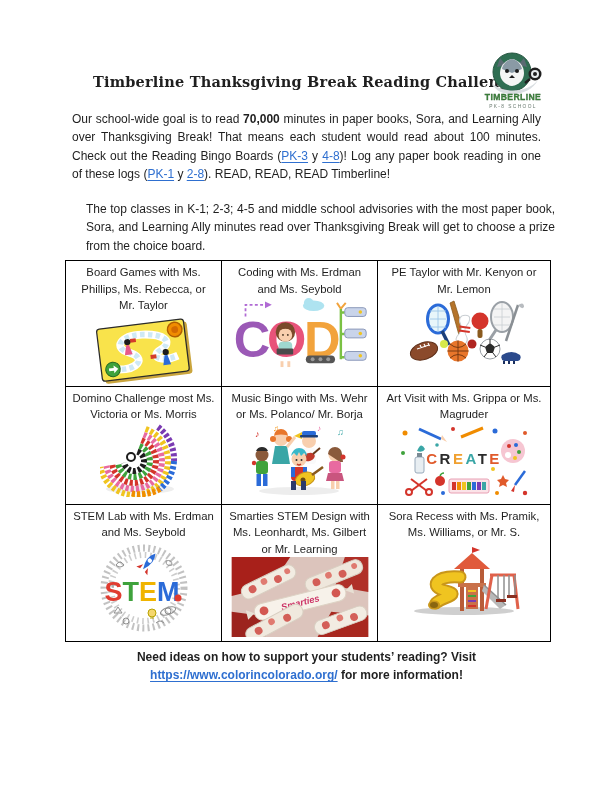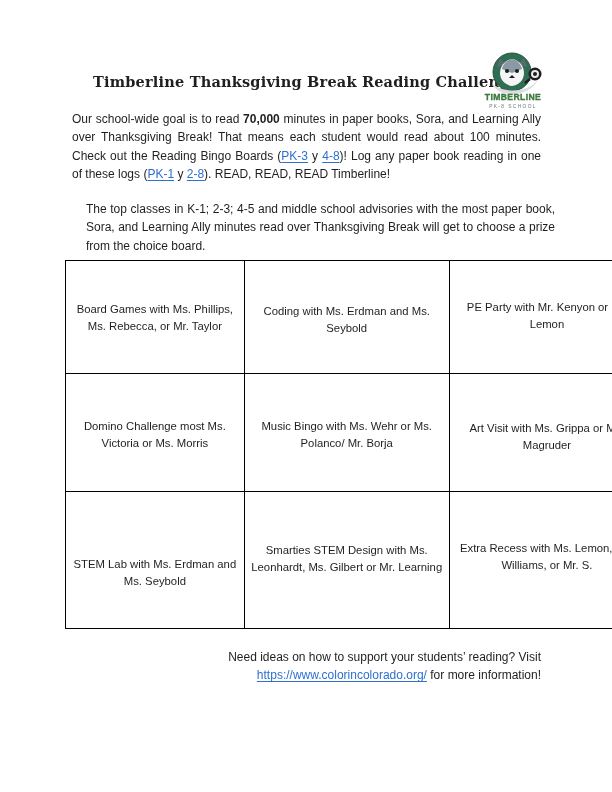--- a/index.html
+++ b/index.html
@@ -4,28 +4,28 @@
 <style>
   html,body{margin:0;padding:0;background:#fff;}
   .page{position:relative;width:612px;height:792px;background:#fff;overflow:hidden;
         font-family:"Liberation Sans",sans-serif;color:#1f1f1f;}
   .title{position:absolute;top:73px;left:66px;width:480px;text-align:center;
          font-family:"DejaVu Serif",serif;font-weight:bold;font-size:14.5px;letter-spacing:.2px;}
   .logo{position:absolute;top:50px;left:483px;width:64px;height:62px;}
   .para{position:absolute;left:72px;width:469px;font-size:12px;line-height:18.3px;text-align:justify;}
   .p1{top:110px;}
   .p2{top:200px;margin-left:14px;}
-  .footer{top:648px;text-align:right;}
+  .footer{top:648px;text-align:center;font-weight:bold;}
   a.doclink{color:#2e6fd0;text-decoration:underline;text-underline-offset:2px;cursor:pointer;}
   b{font-weight:bold;}
   table.choice{position:absolute;top:260px;left:65px;border-collapse:collapse;table-layout:fixed;}
   table.choice td{border:1.5px solid #000;vertical-align:top;padding:0;}
   .c1{width:155px;} .c2{width:155px;} .c3{width:172px;}
   .r1{height:113px;} .r2{height:118px;} .r3{height:137px;}
-  .cellwrap{display:flex;align-items:flex-end;height:100%;box-sizing:border-box;padding:3px 6px 2px;}
+  .cellwrap{display:flex;flex-direction:column;align-items:center;height:100%;box-sizing:border-box;padding:3px 6px 2px;}
   .cell-title{font-size:11.3px;line-height:16.5px;text-align:center;}
   .cell-img{flex:1;display:flex;align-items:center;justify-content:center;overflow:hidden;}
   .logo-t1{font-family:"Liberation Sans",sans-serif;font-weight:bold;}
 </style>
 </head>
 <body>
 
 <div class="page">
 
   <div class="title">Timberline Thanksgiving Break Reading Challenge</div>
@@ -132,21 +132,21 @@
                 <rect x="46" y="53" width="17" height="6" rx="1" fill="#4a4a4a"></rect>
                 <rect x="50" y="66" width="3" height="6" fill="#f8cfae"></rect>
                     <rect x="57" y="66" width="3" height="6" fill="#f8cfae"></rect>
               </g>
             </svg>
           </div>
         </div>
       </td>
       <td class="c3">
         <div class="cellwrap">
-          <div class="cell-title">PE Party with Mr. Kenyon or Mr. Lemon</div>
+          <div class="cell-title">PE Taylor with Mr. Kenyon or Mr. Lemon</div>
           <div class="cell-img">
             <svg width="124" height="68" viewBox="0 0 124 68">
               <g>
                 <ellipse cx="100" cy="20" rx="11" ry="15" fill="#f4f4f4" stroke="#9aa0a6" stroke-width="2"></ellipse>
                 <path d="M92 12 h16 M92 20 h16 M92 28 h16 M100 6 v28" stroke="#c9ced2" stroke-width="0.8"></path>
                 <line x1="94" y1="33" x2="84" y2="48" stroke="#9aa0a6" stroke-width="3"></line>
               </g>
               <g>
                 <line x1="116" y1="8" x2="104" y2="44" stroke="#8a8f94" stroke-width="2.5"></line>
                 <path d="M116 8 q6 -4 6 2 q-2 3 -6 -2" fill="#b8bcc0"></path>
@@ -415,21 +415,21 @@
                 <circle cx="96" cy="65" r="4" fill="#c9302b" opacity="0.75"></circle>
                     <circle cx="112" cy="63" r="3.4" fill="#d84a40" opacity="0.7"></circle>
                 <circle cx="126" cy="67" r="4" fill="#c9302b" opacity="0.75"></circle>
               </g>
             </svg>
           </div>
         </div>
       </td>
       <td>
         <div class="cellwrap">
-          <div class="cell-title">Extra Recess with Ms. Lemon, Ms. Williams, or Mr. S.</div>
+          <div class="cell-title">Sora Recess with Ms. Pramik, Ms. Williams, or Mr. S.</div>
           <div class="cell-img">
             <svg width="112" height="78" viewBox="0 0 112 78">
               <ellipse cx="56" cy="70" rx="50" ry="4" fill="#cfcfcf"></ellipse>
               <g>
                 <rect x="52" y="28" width="4" height="42" fill="#b85c38"></rect>
                 <rect x="72" y="28" width="4" height="42" fill="#b85c38"></rect>
                 <rect x="50" y="42" width="28" height="4" fill="#c9714a"></rect>
                 <polygon points="46,28 82,28 64,12" fill="#e05a3b"></polygon>
                 <polygon points="64,12 64,6 72,9" fill="#d4342b"></polygon>
                 <rect x="58" y="46" width="12" height="22" fill="#c9714a"></rect>

